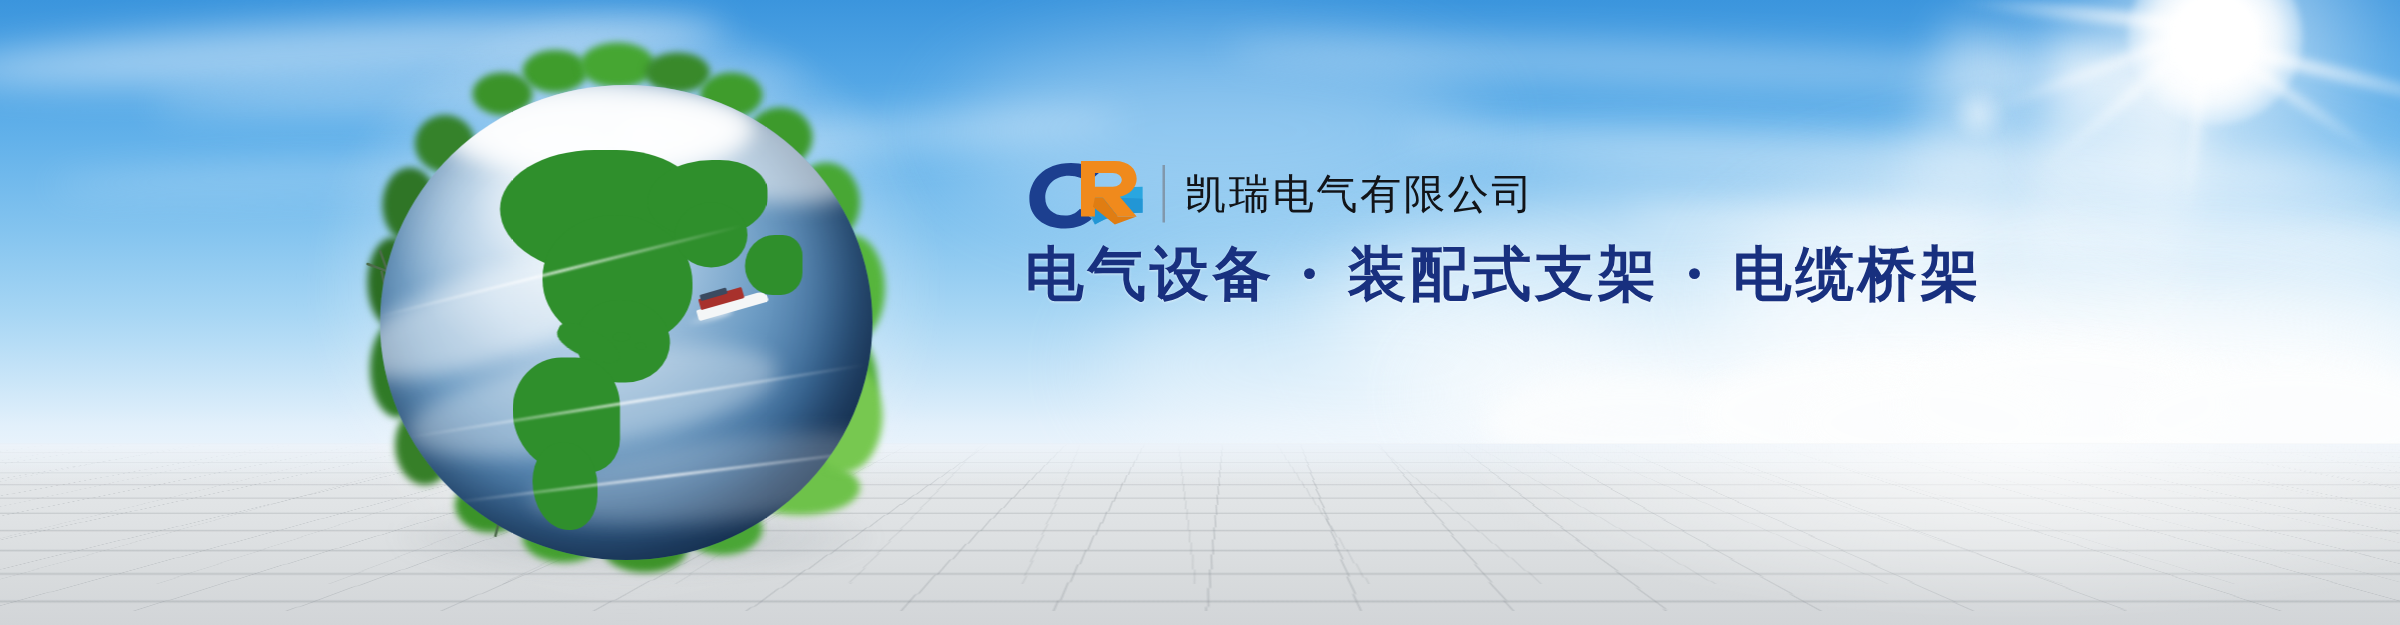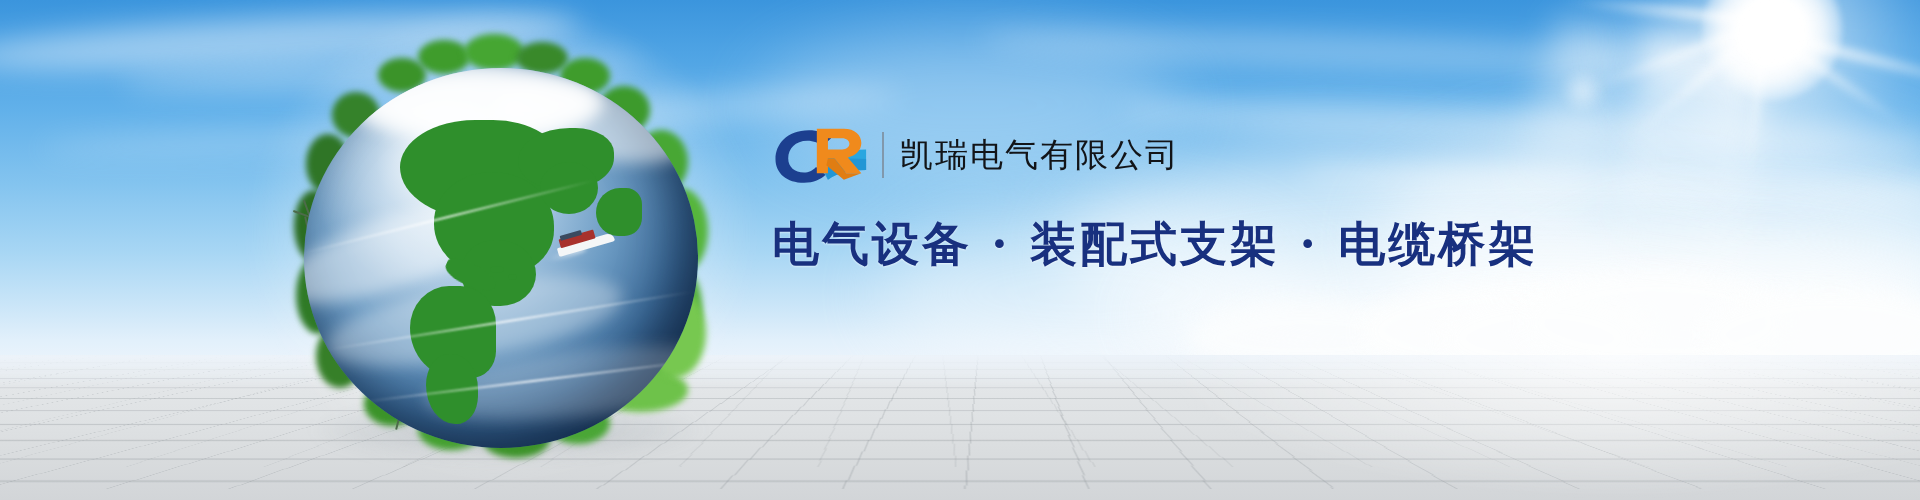--- a/index.html
+++ b/index.html
@@ -146,37 +146,37 @@
   .ship{position:absolute;left:252px;top:160px;width:60px;height:26px;transform:rotate(-16deg);}
   .ship-hull{position:absolute;left:0;top:12px;width:58px;height:9px;background:#f4f6f7;border-radius:2px 10px 3px 3px;}
   .ship-deck{position:absolute;left:4px;top:4px;width:36px;height:9px;background:#a8312c;border-radius:1px;}
   .ship-deck2{position:absolute;left:6px;top:1px;width:22px;height:5px;background:#3a4a60;border-radius:1px;}
   .ship-wake{position:absolute;left:-12px;top:18px;width:40px;height:5px;background:linear-gradient(to left,rgba(255,255,255,.9),rgba(255,255,255,0));filter:blur(2px);border-radius:50%;}
 
   .palm{position:absolute;width:2px;background:#4d6b4a;}
   .frond{position:absolute;width:18px;height:2px;background:#4d6b4a;border-radius:2px;transform-origin:0 50%;}
 
   
-  .content{position:absolute;left:772px;top:118px;width:760px;}
+  .content{position:absolute;left:820px;top:118px;width:760px;}
 
   .brandrow{display:flex;align-items:center;height:74px;}
   .logo{width:96px;height:62px;position:relative;flex:0 0 auto;}
   .divider{width:2px;height:46px;background:#7b8794;opacity:.75;margin:0 16px 0 14px;flex:0 0 auto;}
   .names{display:flex;flex-direction:column;justify-content:center;}
   .cn-name{
     font-size:33px;line-height:1.08;color:#121418;letter-spacing:2px;font-weight:400;
     font-family:"DejaVu Sans","Liberation Sans",sans-serif;white-space:nowrap;
   }
   .en-name{
     font-size:16.5px;line-height:1.25;color:#2d3238;letter-spacing:.6px;margin-top:4px;
     font-family:"Liberation Sans",sans-serif;white-space:nowrap;
   }
 
   .slogan{
-    margin-top:24px;font-size:47px;line-height:1.18;letter-spacing:3px;
+    font-size:47px;line-height:1.18;letter-spacing:3px;
     color:#18307f;white-space:nowrap;font-weight:700;
     font-family:"DejaVu Serif","Liberation Serif",serif;
     text-shadow:0 1px 2px rgba(255,255,255,.55);
   }
 
   .badge{
     display:inline-block;margin-top:22px;margin-left:13px;
     background:#0b3d91;color:#ffffff;
     padding:9px 18px 10px 18px;
     font-size:25px;line-height:1.05;letter-spacing:1px;white-space:nowrap;

